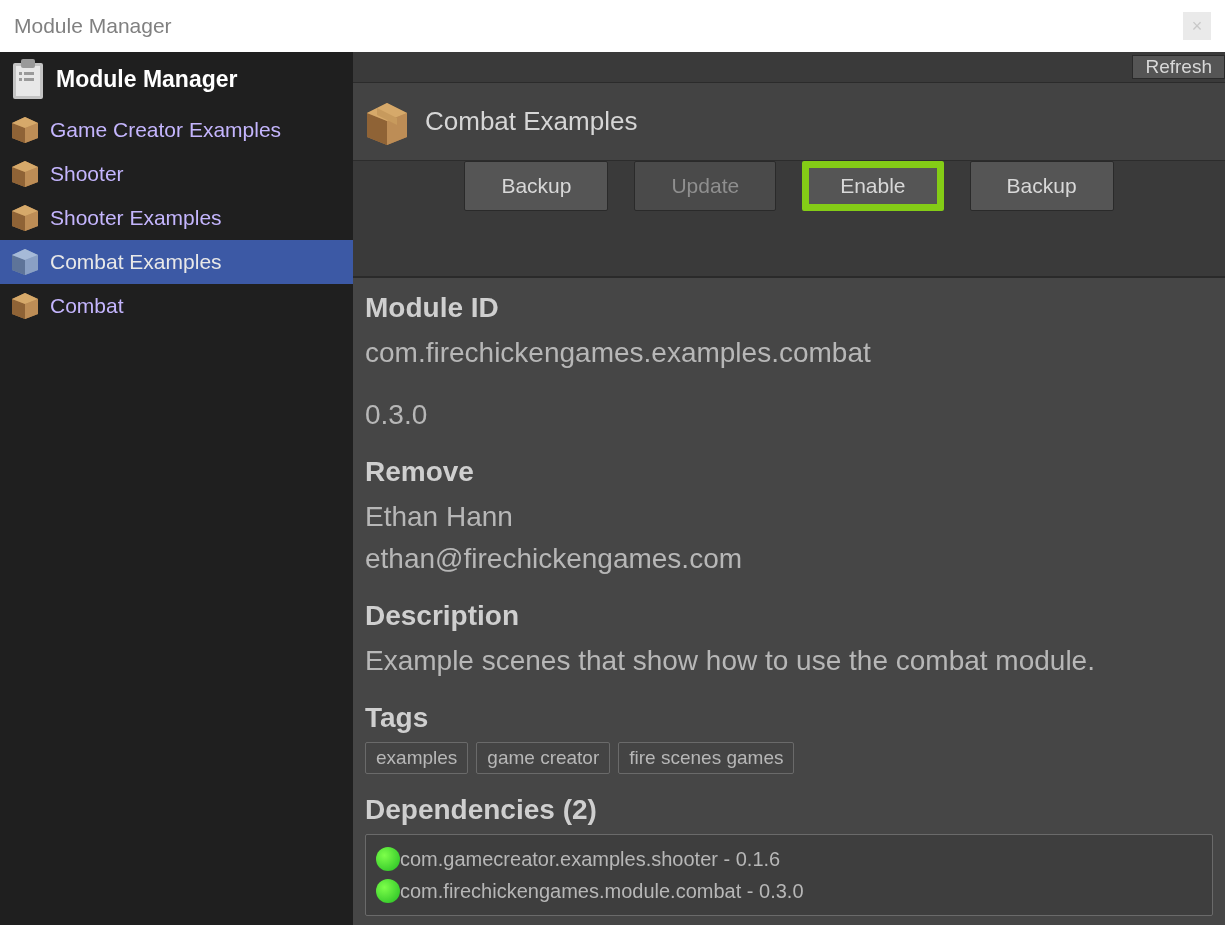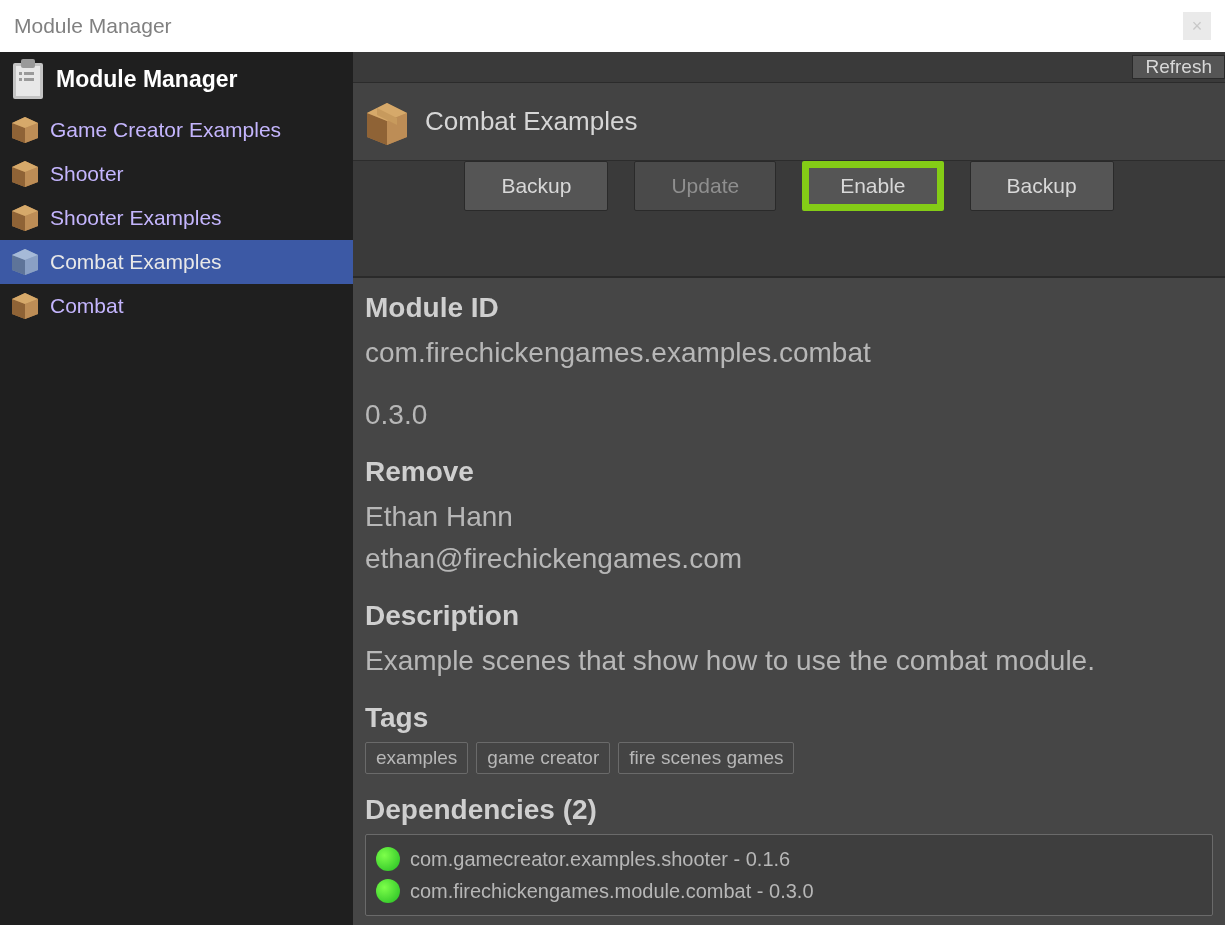--- a/index.html
+++ b/index.html
@@ -200,21 +200,21 @@
 }
 .deps-box {
   border: 1px solid #6a6a6a;
   background: #3e3e3e;
   padding: 8px 10px;
   border-radius: 2px;
 }
 .dep-row {
   display: flex;
   align-items: center;
-  gap: 10px;
+  gap: 0;
   padding: 4px 0;
 }
 .status-dot {
   width: 24px;
   height: 24px;
   border-radius: 50%;
   background: radial-gradient(circle at 35% 35%, #7dff4a, #22bb22);
 }
 .dep-text {
   font-size: 20px;

